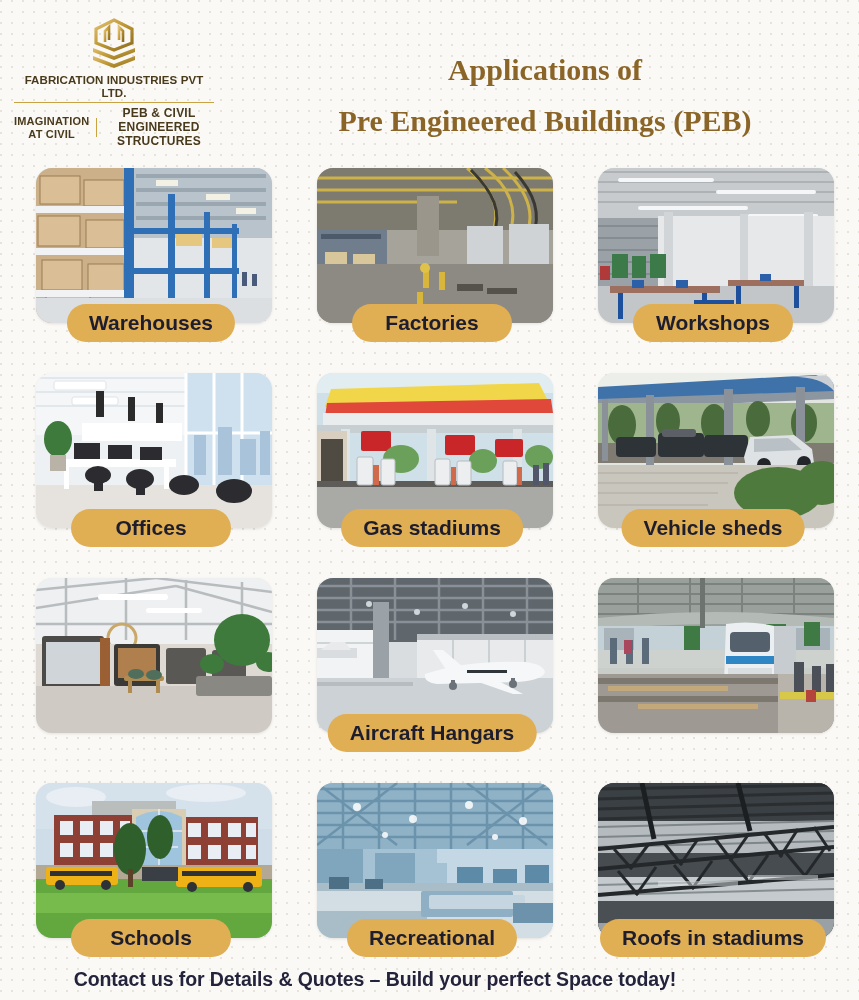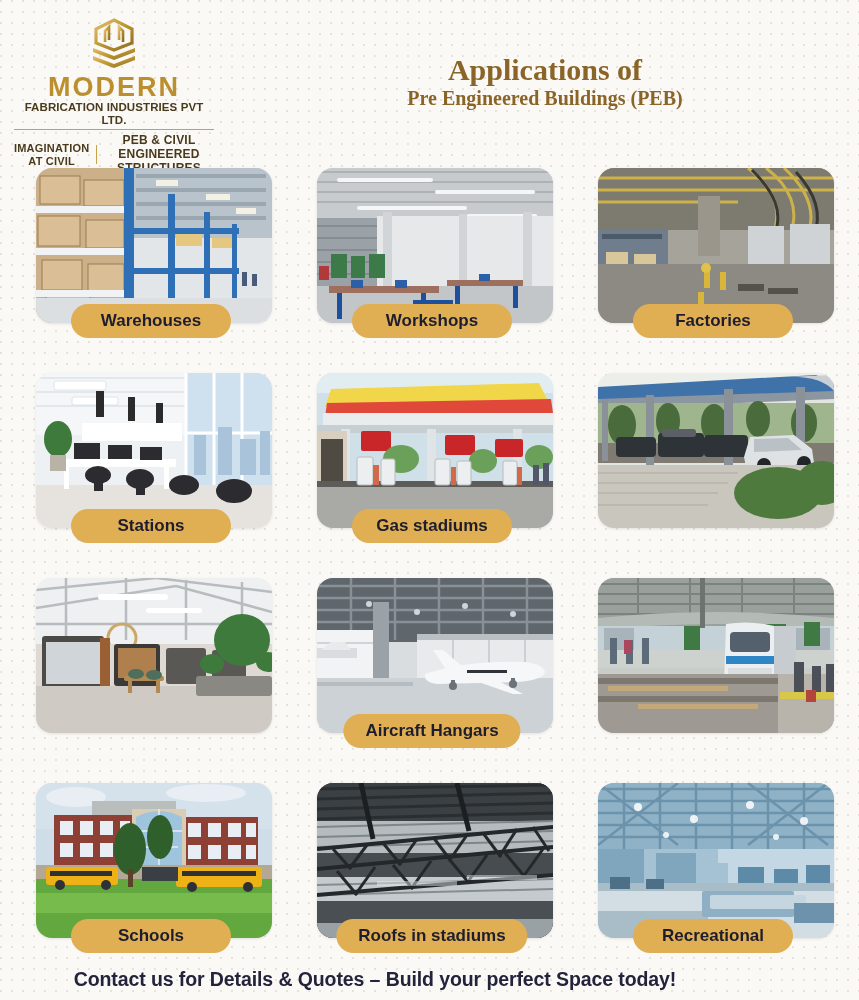--- a/index.html
+++ b/index.html
@@ -109,21 +109,21 @@
     text-align: center;
   }
 
   .title-line {
     color: #8a6527;
     font-weight: bold;
     line-height: 1.18;
     font-family: Liberation Serif, serif;
   }
   #title-line1 { font-size: 30px; }
-  #title-line2 { font-size: 20px; }
+  #title-line2 { font-size: 30px; margin-top: 16px; }
 
   
   #grid {
     position: absolute;
     top: 168px;
     left: 22px;
     width: 820px;
     display: grid;
     grid-template-columns: repeat(3, 258px);
     grid-auto-rows: 204px;
@@ -154,21 +154,21 @@
     position: absolute;
     left: 50%;
     transform: translateX(-50%);
     top: 136px;
     min-width: 160px;
     max-width: 230px;
     padding: 7px 22px;
     background: #e0ae53;
     border-radius: 22px;
     text-align: center;
-    font-size: 17px;
+    font-size: 21px;
     font-weight: bold;
     color: #1d1d2e;
     white-space: nowrap;
     font-family: "Liberation Sans", sans-serif;
     line-height: 1.15;
   }
 
   
   #footer {
     position: absolute;
@@ -208,21 +208,20 @@
 
         <path d="M29 2 L47 11 L47 25 L29 32 L11 25 L11 11 Z" fill="none" stroke="url(#gEm)" stroke-width="3.2"></path>
 
         <path d="M20 24 L20 13 L24 9 L24 22" fill="none" stroke="url(#gEm)" stroke-width="2.6"></path>
         <path d="M38 24 L38 13 L34 9 L34 22" fill="none" stroke="url(#gEm)" stroke-width="2.6"></path>
         <path d="M29 6 L29 20" fill="none" stroke="url(#gEm)" stroke-width="2.6"></path>
 
         <path d="M8 30 L29 38 L50 30 L50 34 L29 42 L8 34 Z" fill="url(#gEm)"></path>
         <path d="M8 38 L29 46 L50 38 L50 42 L29 50 L8 42 Z" fill="url(#gEm)"></path>
       </svg>
-      <div id="brand-name">MODERN</div>
       <div id="brand-sub">FABRICATION INDUSTRIES PVT LTD.</div>
       <div id="brand-tag">
         <div id="brand-tag-left">
           <div>IMAGINATION</div>
           <div>AT CIVIL</div>
         </div>
         <div id="brand-tag-divider"></div>
         <div id="brand-tag-right">PEB &amp; CIVIL ENGINEERED STRUCTURES</div>
       </div>
     </div>
@@ -286,81 +285,20 @@
               <rect x="216" y="106" width="5" height="12"></rect>
             </g>
         </svg>
       </div>
       <div class="card-label">Warehouses</div>
     </div>
 
     <div class="card">
       <div class="card-photo">
         <svg viewBox="0 0 236 155" preserveAspectRatio="none">
-          <rect width="236" height="155" fill="#dadcdd"></rect>
-          <rect x="0" y="0" width="236" height="56" fill="#c8cbcd"></rect>
-          <g stroke="#aeb2b5" stroke-width="2" fill="none">
-            <path d="M0 4 H236"></path>
-              <path d="M0 14 H236"></path>
-              <path d="M0 24 H236"></path>
-              <path d="M0 34 H236"></path>
-          </g>
-          <g fill="#f4f6f7">
-            <rect x="20" y="10" width="96" height="4" rx="2"></rect>
-            <rect x="118" y="22" width="100" height="4" rx="2"></rect>
-            <rect x="40" y="38" width="110" height="4" rx="2"></rect>
-            <rect x="150" y="46" width="70" height="3" rx="1.5"></rect>
-          </g>
-          <rect x="0" y="50" width="60" height="72" fill="#9ba2a7"></rect>
-          <g stroke="#7e868c" stroke-width="1.5">
-              <path d="M0 58 H60"></path>
-              <path d="M0 70 H60"></path>
-              <path d="M0 82 H60"></path>
-              <path d="M0 94 H60"></path>
-              <path d="M0 106 H60"></path>
-            </g>
-          <rect x="60" y="48" width="176" height="74" fill="#e6e8e9"></rect>
-          <g fill="#d2d5d7">
-              <rect x="66" y="44" width="9" height="78"></rect>
-              <rect x="142" y="46" width="8" height="76"></rect>
-              <rect x="206" y="44" width="9" height="78"></rect>
-            </g>
-          <g fill="#3d7a4a">
-              <rect x="14" y="86" width="16" height="24"></rect>
-              <rect x="34" y="88" width="14" height="22"></rect>
-              <rect x="52" y="86" width="16" height="24"></rect>
-            </g>
-          <rect x="0" y="118" width="236" height="37" fill="#c3c6c8"></rect>
-          <g fill="#9c6f5e">
-              <rect x="12" y="118" width="110" height="7"></rect>
-              <rect x="130" y="112" width="76" height="6"></rect>
-            </g>
-          <g fill="#1e4f9c">
-              <rect x="20" y="125" width="5" height="26"></rect>
-              <rect x="104" y="125" width="5" height="26"></rect>
-              <rect x="138" y="118" width="5" height="22"></rect>
-              <rect x="196" y="118" width="5" height="22"></rect>
-            <rect x="96" y="132" width="40" height="20"></rect>
-            </g>
-          <g fill="#2b5fa8">
-              <rect x="34" y="112" width="12" height="8"></rect>
-              <rect x="78" y="112" width="12" height="8"></rect>
-              <rect x="162" y="106" width="11" height="7"></rect>
-            </g>
-          <g fill="#b03a3a">
-              <rect x="2" y="98" width="10" height="14"></rect>
-            </g>
-        </svg>
-      </div>
-      <div class="card-label">Workshops</div>
-    </div>
-
-    <div class="card">
-      <div class="card-photo">
-        <svg viewBox="0 0 236 155" preserveAspectRatio="none">
           <rect width="236" height="155" fill="#b9b6ae"></rect>
           <rect x="0" y="0" width="236" height="68" fill="#7d7a70"></rect>
           <g stroke="#cdb24a" stroke-width="3" fill="none">
             <path d="M0 10 H236"></path>
               <path d="M0 22 H236"></path>
               <path d="M0 34 H140"></path>
             <path d="M150 0 C175 20 185 40 175 66"></path>
             <path d="M168 0 C192 18 202 42 192 66"></path>
             <path d="M186 0 C210 22 218 44 210 66"></path>
           </g>
@@ -394,20 +332,81 @@
               <rect x="122" y="104" width="6" height="18"></rect>
             </g>
           <circle cx="108" cy="100" r="5" fill="#e0c14a"></circle>
           <g fill="#55524c">
               <rect x="140" y="116" width="26" height="7"></rect>
               <rect x="170" y="120" width="30" height="6"></rect>
             </g>
         </svg>
       </div>
       <div class="card-label">Factories</div>
+    </div>
+
+    <div class="card">
+      <div class="card-photo">
+        <svg viewBox="0 0 236 155" preserveAspectRatio="none">
+          <rect width="236" height="155" fill="#dadcdd"></rect>
+          <rect x="0" y="0" width="236" height="56" fill="#c8cbcd"></rect>
+          <g stroke="#aeb2b5" stroke-width="2" fill="none">
+            <path d="M0 4 H236"></path>
+              <path d="M0 14 H236"></path>
+              <path d="M0 24 H236"></path>
+              <path d="M0 34 H236"></path>
+          </g>
+          <g fill="#f4f6f7">
+            <rect x="20" y="10" width="96" height="4" rx="2"></rect>
+            <rect x="118" y="22" width="100" height="4" rx="2"></rect>
+            <rect x="40" y="38" width="110" height="4" rx="2"></rect>
+            <rect x="150" y="46" width="70" height="3" rx="1.5"></rect>
+          </g>
+          <rect x="0" y="50" width="60" height="72" fill="#9ba2a7"></rect>
+          <g stroke="#7e868c" stroke-width="1.5">
+              <path d="M0 58 H60"></path>
+              <path d="M0 70 H60"></path>
+              <path d="M0 82 H60"></path>
+              <path d="M0 94 H60"></path>
+              <path d="M0 106 H60"></path>
+            </g>
+          <rect x="60" y="48" width="176" height="74" fill="#e6e8e9"></rect>
+          <g fill="#d2d5d7">
+              <rect x="66" y="44" width="9" height="78"></rect>
+              <rect x="142" y="46" width="8" height="76"></rect>
+              <rect x="206" y="44" width="9" height="78"></rect>
+            </g>
+          <g fill="#3d7a4a">
+              <rect x="14" y="86" width="16" height="24"></rect>
+              <rect x="34" y="88" width="14" height="22"></rect>
+              <rect x="52" y="86" width="16" height="24"></rect>
+            </g>
+          <rect x="0" y="118" width="236" height="37" fill="#c3c6c8"></rect>
+          <g fill="#9c6f5e">
+              <rect x="12" y="118" width="110" height="7"></rect>
+              <rect x="130" y="112" width="76" height="6"></rect>
+            </g>
+          <g fill="#1e4f9c">
+              <rect x="20" y="125" width="5" height="26"></rect>
+              <rect x="104" y="125" width="5" height="26"></rect>
+              <rect x="138" y="118" width="5" height="22"></rect>
+              <rect x="196" y="118" width="5" height="22"></rect>
+            <rect x="96" y="132" width="40" height="20"></rect>
+            </g>
+          <g fill="#2b5fa8">
+              <rect x="34" y="112" width="12" height="8"></rect>
+              <rect x="78" y="112" width="12" height="8"></rect>
+              <rect x="162" y="106" width="11" height="7"></rect>
+            </g>
+          <g fill="#b03a3a">
+              <rect x="2" y="98" width="10" height="14"></rect>
+            </g>
+        </svg>
+      </div>
+      <div class="card-label">Workshops</div>
     </div>
 
     <div class="card">
       <div class="card-photo">
         <svg viewBox="0 0 236 155" preserveAspectRatio="none">
           <rect width="236" height="155" fill="#eef1f3"></rect>
           <rect x="0" y="0" width="236" height="62" fill="#f4f6f8"></rect>
           <g fill="#e2e7eb">
               <rect x="0" y="4" width="236" height="2"></rect>
               <rect x="0" y="18" width="236" height="2"></rect>
@@ -452,21 +451,21 @@
               <rect x="100" y="104" width="9" height="18"></rect>
             <ellipse cx="148" cy="112" rx="15" ry="10"></ellipse>
             <ellipse cx="198" cy="118" rx="18" ry="12"></ellipse>
           </g>
           <g fill="#3e7a3c">
               <ellipse cx="22" cy="66" rx="14" ry="18"></ellipse>
             </g>
           <rect x="14" y="82" width="16" height="16" fill="#b9b2a6"></rect>
         </svg>
       </div>
-      <div class="card-label">Stations</div>
+      <div class="card-label">Offices</div>
     </div>
 
     <div class="card">
       <div class="card-photo">
         <svg viewBox="0 0 236 155" preserveAspectRatio="none">
           <rect width="236" height="155" fill="#cfe0e8"></rect>
           <rect x="0" y="0" width="236" height="20" fill="#e2edf2"></rect>
           <path d="M14 16 L222 10 L232 30 L8 34 Z" fill="#f2d64a"></path>
           <path d="M10 30 L234 26 L236 40 L8 44 Z" fill="#e0483a"></path>
           <rect x="6" y="40" width="230" height="16" fill="#e9edee"></rect>
@@ -558,20 +557,21 @@
               <path d="M0 110 H130"></path>
               <path d="M0 120 H120"></path>
               <path d="M0 132 H110"></path>
             </g>
           <g fill="#4f7a3e">
               <ellipse cx="180" cy="120" rx="44" ry="26"></ellipse>
               <ellipse cx="224" cy="110" rx="26" ry="22"></ellipse>
             </g>
         </svg>
       </div>
+      <div class="card-label">Vehicle sheds</div>
     </div>
 
     <div class="card">
       <div class="card-photo">
         <svg viewBox="0 0 236 155" preserveAspectRatio="none">
           <rect width="236" height="155" fill="#e9e7e2"></rect>
           <rect x="0" y="0" width="236" height="72" fill="#eef0f1"></rect>
           <g stroke="#b9bcbe" stroke-width="2.5" fill="none">
             <path d="M0 12 L120 0"></path>
               <path d="M0 30 L140 8"></path>
@@ -807,20 +807,87 @@
               <ellipse cx="94" cy="66" rx="16" ry="26"></ellipse>
               <ellipse cx="124" cy="54" rx="13" ry="22"></ellipse>
             </g>
           <rect x="92" y="86" width="5" height="18" fill="#5a4128"></rect>
           <g fill="#3a3f45">
               <rect x="106" y="84" width="36" height="14"></rect>
             </g>
         </svg>
       </div>
       <div class="card-label">Schools</div>
+    </div>
+
+    <div class="card">
+      <div class="card-photo">
+        <svg viewBox="0 0 236 155" preserveAspectRatio="none">
+          <rect width="236" height="155" fill="#b9cfdd"></rect>
+          <rect x="0" y="0" width="236" height="74" fill="#8fb2c6"></rect>
+          <g stroke="#6b93ac" stroke-width="2.5" fill="none">
+            <path d="M0 6 H236"></path>
+              <path d="M0 18 H236"></path>
+              <path d="M0 30 H236"></path>
+              <path d="M0 42 H236"></path>
+              <path d="M0 54 H236"></path>
+            <path d="M26 0 V70"></path>
+              <path d="M62 0 V70"></path>
+              <path d="M98 0 V70"></path>
+              <path d="M134 0 V70"></path>
+              <path d="M170 0 V70"></path>
+              <path d="M206 0 V70"></path>
+            <path d="M0 0 L80 62"></path>
+              <path d="M80 0 L0 62"></path>
+              <path d="M150 0 L230 62"></path>
+              <path d="M230 0 L150 62"></path>
+          </g>
+          <g fill="#ffffff" opacity="0.85">
+            <circle cx="40" cy="24" r="4"></circle>
+              <circle cx="96" cy="36" r="4"></circle>
+              <circle cx="152" cy="22" r="4"></circle>
+              <circle cx="206" cy="38" r="4"></circle>
+            <circle cx="68" cy="52" r="3"></circle>
+              <circle cx="178" cy="54" r="3"></circle>
+          </g>
+          <rect x="0" y="66" width="236" height="42" fill="#a4c2d4"></rect>
+          <g fill="#7fa6bd">
+              <rect x="0" y="66" width="46" height="42"></rect>
+              <rect x="58" y="70" width="40" height="38"></rect>
+            </g>
+          <g fill="#c3d8e4">
+              <rect x="120" y="66" width="116" height="14"></rect>
+              <rect x="130" y="80" width="106" height="26"></rect>
+            </g>
+          <g fill="#5d8aa6">
+              <rect x="140" y="84" width="26" height="20"></rect>
+              <rect x="176" y="86" width="24" height="18"></rect>
+              <rect x="208" y="82" width="24" height="22"></rect>
+            </g>
+          <rect x="0" y="100" width="236" height="55" fill="#d3dee4"></rect>
+          <g fill="#a9bdc8">
+              <rect x="0" y="100" width="236" height="8"></rect>
+              <rect x="0" y="128" width="110" height="27"></rect>
+            </g>
+          <g fill="#8fb0c4">
+              <rect x="104" y="108" width="92" height="26" rx="2"></rect>
+            </g>
+          <g fill="#c5d6e0">
+              <rect x="112" y="112" width="96" height="14" rx="2"></rect>
+            </g>
+          <g fill="#6d93ac">
+              <rect x="196" y="120" width="40" height="20"></rect>
+            </g>
+          <g fill="#4e7087">
+              <rect x="12" y="94" width="20" height="12"></rect>
+              <rect x="48" y="96" width="18" height="10"></rect>
+            </g>
+        </svg>
+      </div>
+      <div class="card-label">Recreational</div>
     </div>
 
     <div class="card">
       <div class="card-photo">
         <svg viewBox="0 0 236 155" preserveAspectRatio="none">
           <rect width="236" height="155" fill="#5a5e62"></rect>
           <rect x="0" y="0" width="236" height="40" fill="#3b4044"></rect>
           <g stroke="#2a2e31" stroke-width="3" fill="none">
             <path d="M0 6 L236 2"></path>
               <path d="M0 16 L236 10"></path>
@@ -875,86 +942,19 @@
             </g>
           <g fill="#9aa1a5">
               <rect x="0" y="140" width="50" height="15"></rect>
               <rect x="190" y="136" width="46" height="19"></rect>
             </g>
         </svg>
       </div>
       <div class="card-label">Roofs in stadiums</div>
     </div>
 
-    <div class="card">
-      <div class="card-photo">
-        <svg viewBox="0 0 236 155" preserveAspectRatio="none">
-          <rect width="236" height="155" fill="#b9cfdd"></rect>
-          <rect x="0" y="0" width="236" height="74" fill="#8fb2c6"></rect>
-          <g stroke="#6b93ac" stroke-width="2.5" fill="none">
-            <path d="M0 6 H236"></path>
-              <path d="M0 18 H236"></path>
-              <path d="M0 30 H236"></path>
-              <path d="M0 42 H236"></path>
-              <path d="M0 54 H236"></path>
-            <path d="M26 0 V70"></path>
-              <path d="M62 0 V70"></path>
-              <path d="M98 0 V70"></path>
-              <path d="M134 0 V70"></path>
-              <path d="M170 0 V70"></path>
-              <path d="M206 0 V70"></path>
-            <path d="M0 0 L80 62"></path>
-              <path d="M80 0 L0 62"></path>
-              <path d="M150 0 L230 62"></path>
-              <path d="M230 0 L150 62"></path>
-          </g>
-          <g fill="#ffffff" opacity="0.85">
-            <circle cx="40" cy="24" r="4"></circle>
-              <circle cx="96" cy="36" r="4"></circle>
-              <circle cx="152" cy="22" r="4"></circle>
-              <circle cx="206" cy="38" r="4"></circle>
-            <circle cx="68" cy="52" r="3"></circle>
-              <circle cx="178" cy="54" r="3"></circle>
-          </g>
-          <rect x="0" y="66" width="236" height="42" fill="#a4c2d4"></rect>
-          <g fill="#7fa6bd">
-              <rect x="0" y="66" width="46" height="42"></rect>
-              <rect x="58" y="70" width="40" height="38"></rect>
-            </g>
-          <g fill="#c3d8e4">
-              <rect x="120" y="66" width="116" height="14"></rect>
-              <rect x="130" y="80" width="106" height="26"></rect>
-            </g>
-          <g fill="#5d8aa6">
-              <rect x="140" y="84" width="26" height="20"></rect>
-              <rect x="176" y="86" width="24" height="18"></rect>
-              <rect x="208" y="82" width="24" height="22"></rect>
-            </g>
-          <rect x="0" y="100" width="236" height="55" fill="#d3dee4"></rect>
-          <g fill="#a9bdc8">
-              <rect x="0" y="100" width="236" height="8"></rect>
-              <rect x="0" y="128" width="110" height="27"></rect>
-            </g>
-          <g fill="#8fb0c4">
-              <rect x="104" y="108" width="92" height="26" rx="2"></rect>
-            </g>
-          <g fill="#c5d6e0">
-              <rect x="112" y="112" width="96" height="14" rx="2"></rect>
-            </g>
-          <g fill="#6d93ac">
-              <rect x="196" y="120" width="40" height="20"></rect>
-            </g>
-          <g fill="#4e7087">
-              <rect x="12" y="94" width="20" height="12"></rect>
-              <rect x="48" y="96" width="18" height="10"></rect>
-            </g>
-        </svg>
-      </div>
-      <div class="card-label">Recreational</div>
-    </div>
-
   </div>
 
   <div id="footer">
     <div id="footer-text">Contact us for Details &amp; Quotes – Build your perfect Space today!</div>
   </div>
 
 </div>
 
 </body></html>

